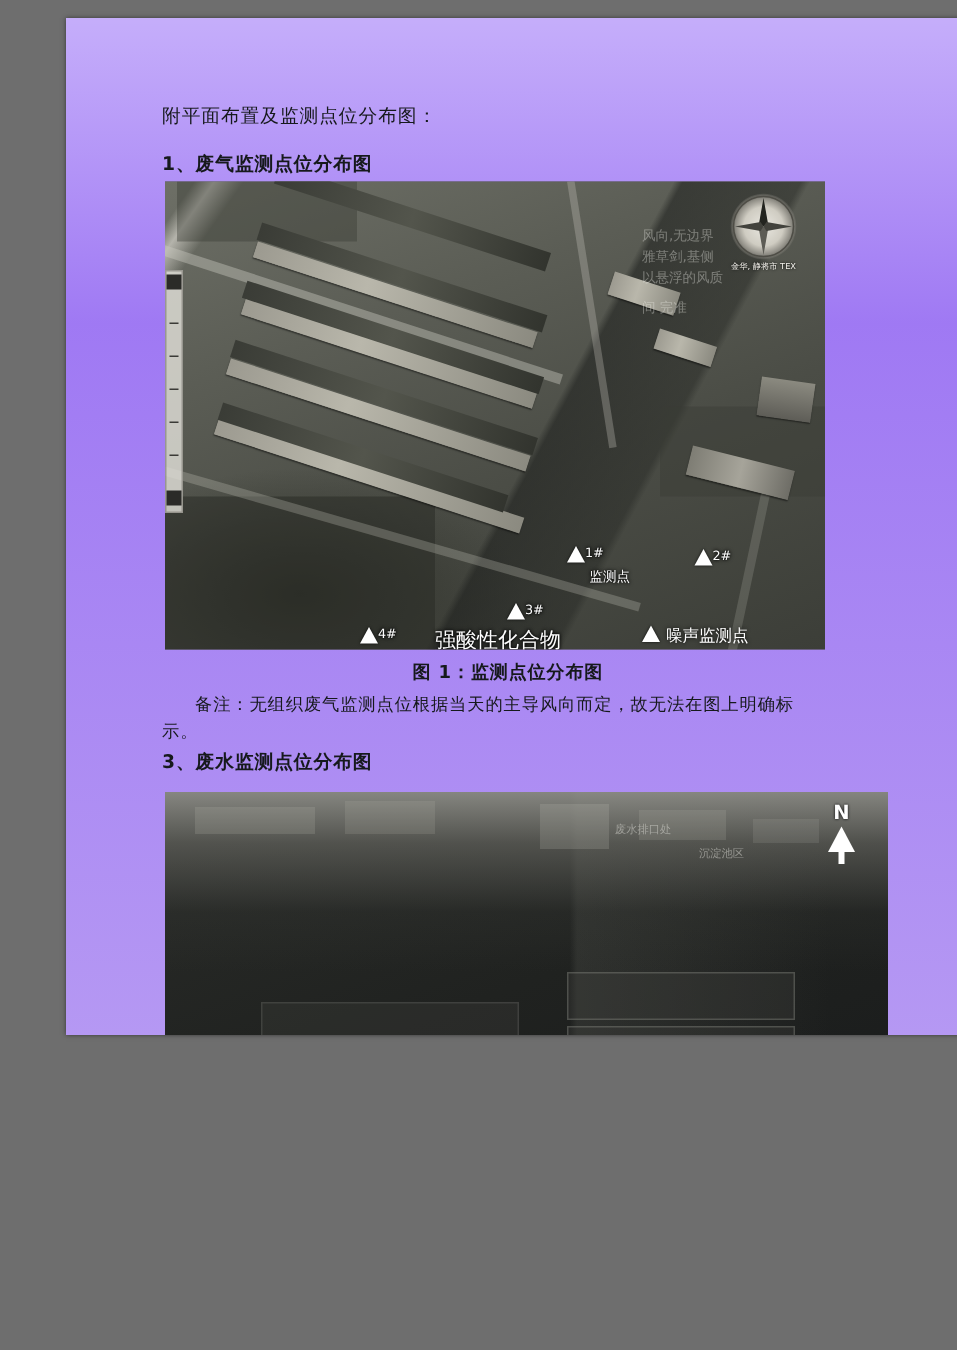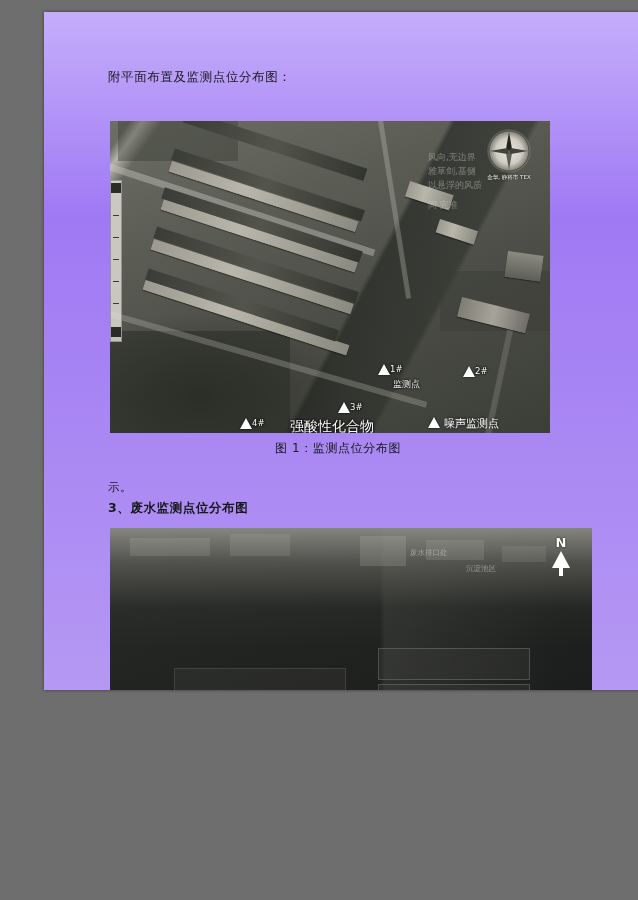--- a/index.html
+++ b/index.html
@@ -55,21 +55,21 @@
     font-weight: bold;
   }
   .sec2 {
     left: 64px;
     top: 488px;
     font-weight: bold;
   }
   .fig-caption {
     left: 231px;
     top: 428px;
-    font-weight: normal;
+    font-weight: bold;
     font-size: 12px;
   }
   .note1 {
     left: 86px;
     top: 450px;
     font-size: 11.5px;
   }
   .note2 {
     left: 64px;
     top: 468px;
@@ -273,20 +273,21 @@
 </style>
 </head>
 <body>
 
 <div class="page">
   <div class="paper-noise"></div>
   <div class="content">
 
     <div class="line-text intro">附平面布置及监测点位分布图：</div>
 
+    <div class="line-text sec1">1、废气监测点位分布图</div>
 
     <div class="fig1">
       <div class="fig1-img"></div>
 
       <div class="plot" style="left:8px; top:0px; width:120px; height:40px; background:rgba(55,57,50,0.4);"></div>
       <div class="plot" style="left:0px; top:210px; width:180px; height:102px; background:rgba(42,44,38,0.55);"></div>
       <div class="plot" style="left:330px; top:150px; width:110px; height:60px; background:rgba(58,60,54,0.45);"></div>
 
       <div class="road" style="left:-20px; top:36px; width:300px; height:7px; transform:rotate(18deg); transform-origin:left top; opacity:0.75;"></div>
       <div class="road" style="left:0px; top:190px; width:330px; height:6px; transform:rotate(16deg); transform-origin:left top; opacity:0.5;"></div>
@@ -349,20 +350,21 @@
       <div class="knob" style="top:2px;"></div>
       <div class="tick" style="top:34px;"></div>
       <div class="tick" style="top:56px;"></div>
       <div class="tick" style="top:78px;"></div>
       <div class="tick" style="top:100px;"></div>
       <div class="tick" style="top:122px;"></div>
       <div class="knob" style="top:146px;"></div>
     </div>
 
     <div class="line-text fig-caption">图 1：监测点位分布图</div>
+    <div class="line-text note1">备注：无组织废气监测点位根据当天的主导风向而定，故无法在图上明确标</div>
     <div class="line-text note2">示。</div>
 
     <div class="line-text sec2">3、废水监测点位分布图</div>
 
     <div class="fig2">
       <div class="fig2-img"></div>
 
       <div class="f2-bright" style="left:20px; top:10px; width:80px; height:18px; opacity:0.35;"></div>
       <div class="f2-bright" style="left:120px; top:6px; width:60px; height:22px; opacity:0.3;"></div>
       <div class="f2-bright" style="left:250px; top:8px; width:46px; height:30px; opacity:0.4;"></div>

